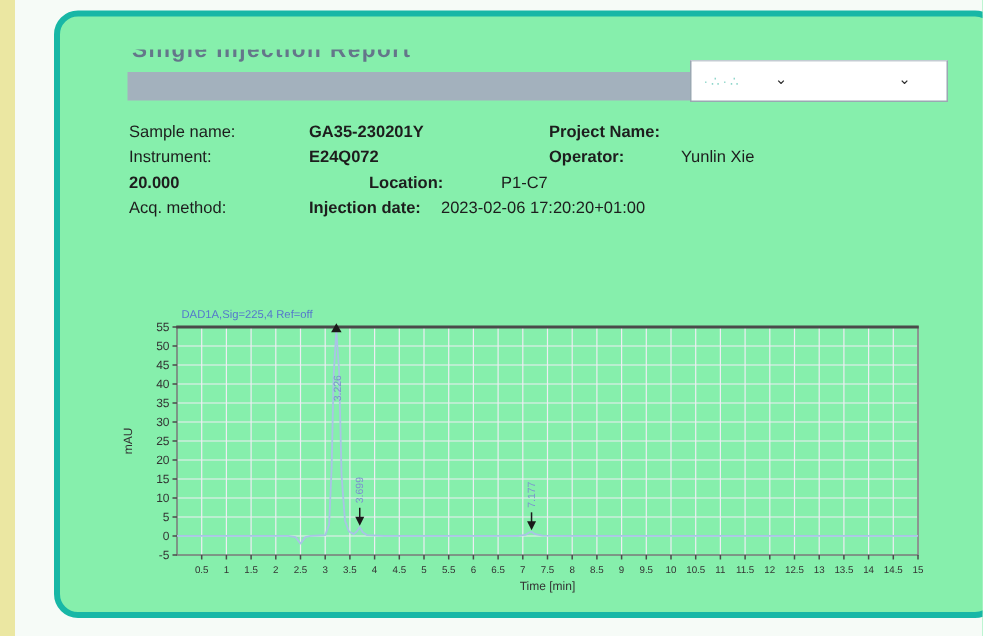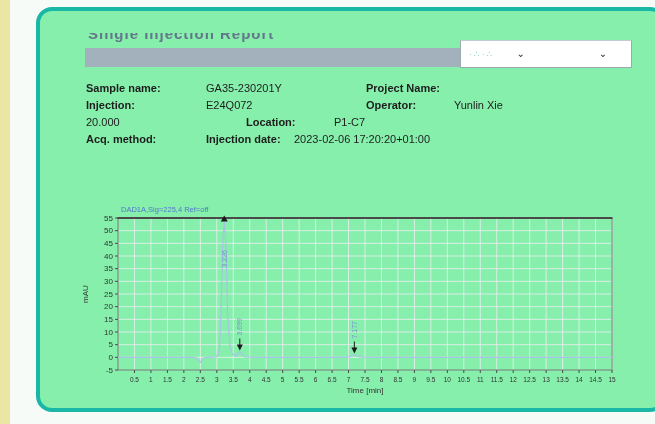--- a/index.html
+++ b/index.html
@@ -40,22 +40,22 @@
   }
   .chevron { color:#2b2b2b; font-size:10px; line-height:10px; cursor:pointer; }
   .chevron.first { margin-left:22px; }
   .chevron.second { margin-left:74px; }
   
   .meta {
     position:absolute; left:46px; top:68px; width:566px;
     font-size:11px; color:#1d1d1d;
   }
   .meta-row { display:flex; height:17px; align-items:center; }
-  .m-label  { width:120px; font-weight:bold; }
-  .m-value  { width:160px; }
+  .m-label  { width:120px; font-weight:normal; }
+  .m-value  { width:160px;font-weight:bold; }
   .m-label2 { width:88px; font-weight:bold; }
   .m-value2 { flex:1; }
   
   .chart-wrap { position:absolute; left:36px; top:189px; width:560px; height:210px; }
   svg text { font-family:"Liberation Sans","DejaVu Sans",sans-serif; }
 </style>
 </head>
 <body>
 
 <div class="left-strip"></div>
@@ -73,21 +73,21 @@
     <span class="chevron second">⌄</span>
   </div>
 
   <div class="meta">
     <div class="meta-row">
       <span class="m-label">Sample name:</span>
       <span class="m-value">GA35-230201Y</span>
       <span class="m-label2">Project Name:</span>
     </div>
     <div class="meta-row">
-      <span class="m-label">Injection:</span>
+      <span class="m-label">Instrument:</span>
       <span class="m-value">E24Q072</span>
       <span class="m-label2">Operator:</span>
       <span class="m-value2">Yunlin Xie</span>
     </div>
     <div class="meta-row">
       <span class="m-value">20.000</span>
       <span class="m-label2">Location:</span>
       <span class="m-value2">P1-C7</span>
     </div>
     <div class="meta-row">

